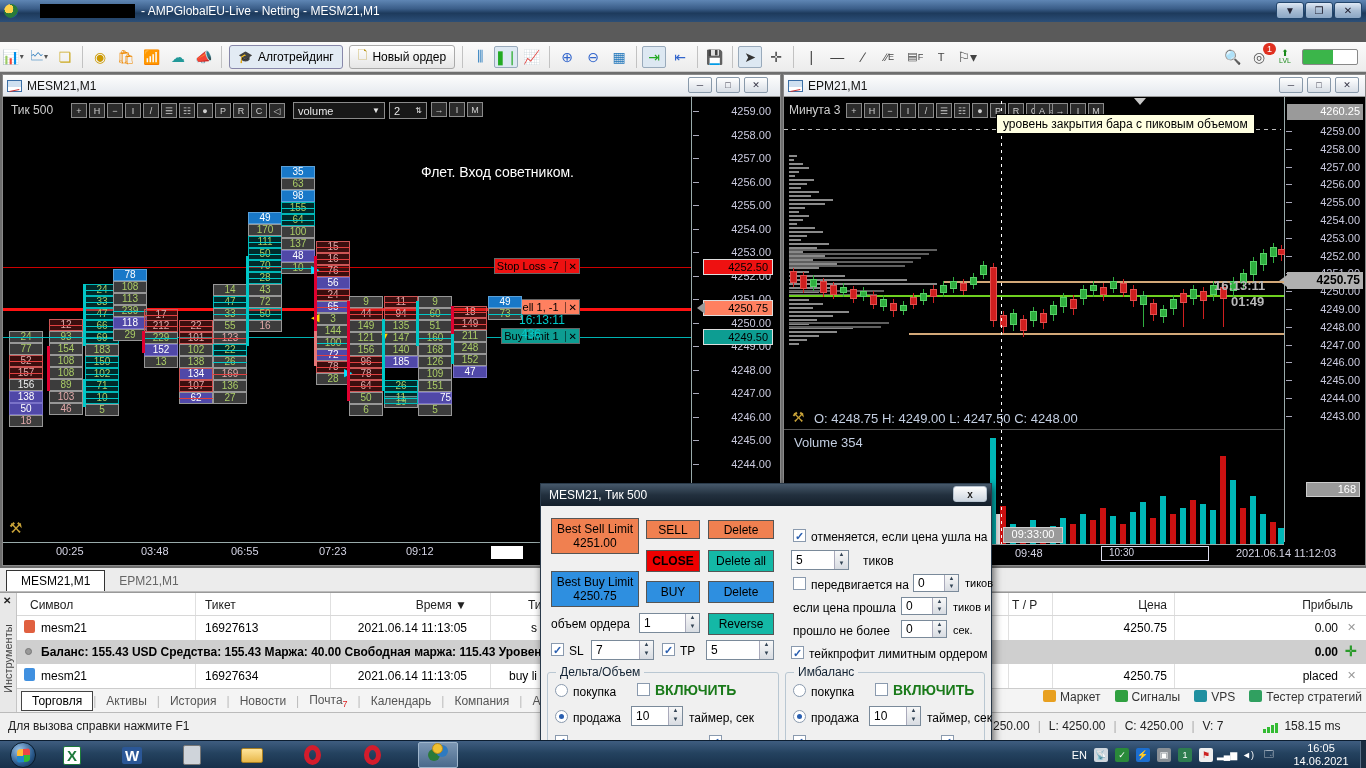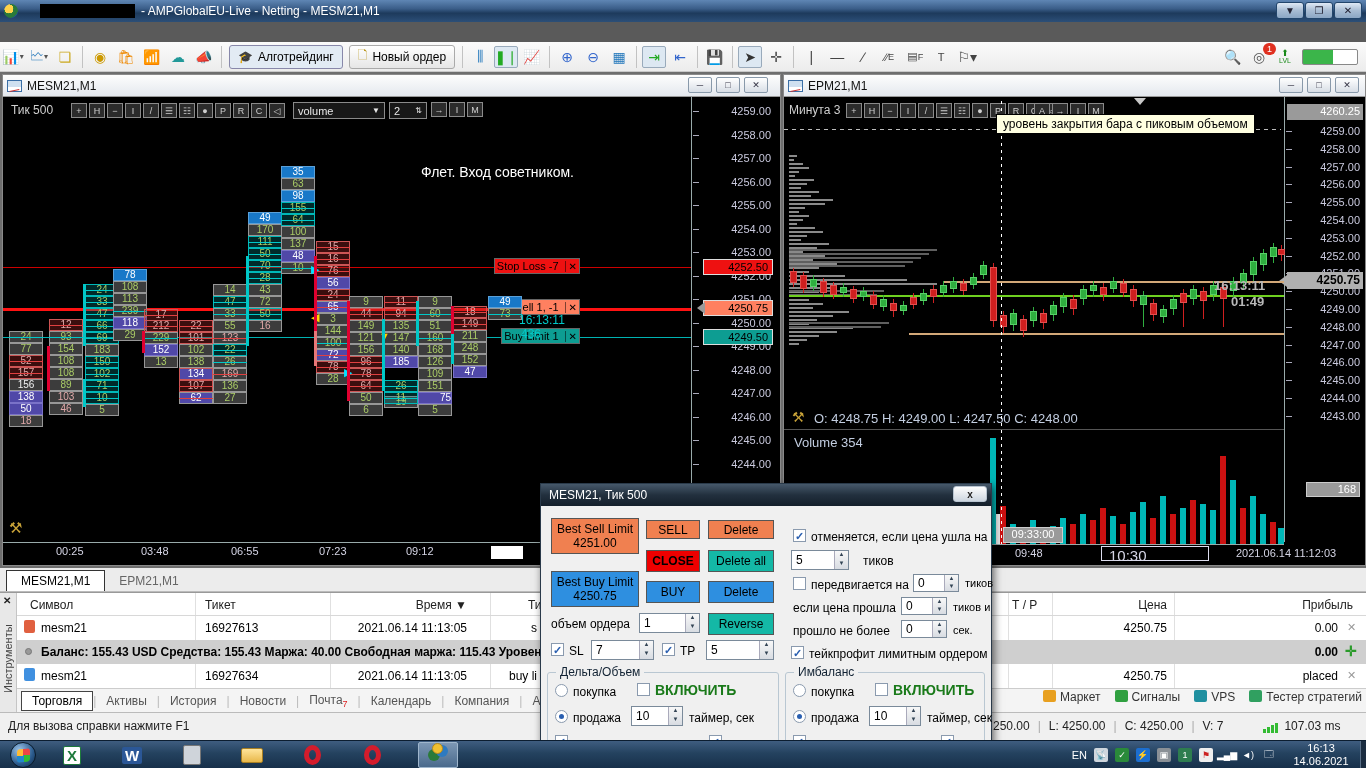--- a/index.html
+++ b/index.html
@@ -754,21 +754,21 @@
         <div style="position: absolute; left: 466px; top: 421px; width: 6px; height: 48px; background: rgb(0, 184, 184);"></div>
         <div style="position: absolute; left: 476px; top: 439px; width: 6px; height: 30px; background: rgb(0, 184, 184);"></div>
         <div style="position: absolute; left: 486px; top: 447px; width: 6px; height: 22px; background: rgb(204, 17, 17);"></div>
         <div style="position: absolute; left: 494px; top: 453px; width: 6px; height: 16px; background: rgb(0, 184, 184);"></div>
         <div style="position: absolute; left: 522px; top: 407px; width: 54px; height: 15px; background: rgb(154, 154, 154); color: rgb(255, 255, 255); font-size: 11px; text-align: right; padding: 0px 3px; border: 1px solid rgb(204, 204, 204);">168</div>
         <div class="abs dash-v" style="position: absolute; left: 217px; top: 26px; height: 443px;"></div>
         <div style="position: absolute; left: 0px; top: 469px; width: 500px; height: 1px; background: rgb(153, 170, 170);"></div>
         <div style="position: absolute; left: 219px; top: 452px; width: 60px; height: 16px; background: rgb(154, 154, 154); color: rgb(255, 255, 255); font-size: 11px; text-align: center; border: 1px solid rgb(204, 204, 204);">09:33:00</div>
         <div style="position: absolute; left: 231px; top: 472px; color: rgb(213, 213, 229); font-size: 11px;">09:48</div>
         <div style="position: absolute; left: 317px; top: 471px; width: 108px; height: 15px; border: 1px solid rgb(221, 221, 238);"></div>
-        <div style="position: absolute; left: 325px; top: 472px; color: rgb(213, 213, 229); font-size: 15px;">10:30</div>
+        <div style="position: absolute; left: 325px; top: 472px; color: rgb(213, 213, 229); font-size: 10px;">10:30</div>
         <div style="position: absolute; left: 452px; top: 472px; color: rgb(213, 213, 229); font-size: 11px;">2021.06.14 11:12:03</div>
         <div class="abs tooltip" style="position: absolute; left: 212px; top: 39px;">уровень закрытия бара с пиковым объемом</div>
       </div>
   </div>
 
   <div class="abs" id="dialog">
     <div class="dlg-title">
       <span>MESM21, Тик  500</span>
     </div>
     <div class="dlg-x">x</div>
@@ -1005,21 +1005,21 @@
         <span class="sb-sep">|</span>
       <span>C: 4250.00</span>
         <span class="sb-sep">|</span>
       <span>V: 7</span>
       <span style="display:inline-flex;align-items:flex-end;gap:1px;margin:0 6px 0 40px">
         <i style="width:3px;height:4px;background:#3b3"></i>
           <i style="width:3px;height:6px;background:#3b3"></i>
           <i style="width:3px;height:8px;background:#3b3"></i>
           <i style="width:3px;height:10px;background:#3b3"></i>
       </span>
-      <span>107.03 ms</span>
+      <span>158.15 ms</span>
     </span>
   </div>
 
   <div class="abs" id="taskbar">
     <div class="orb">
         <div class="orb-flag"></div>
       </div>
     <div class="tb-app" style="left:52px">
         <span style="color:#1e7a3c;background:#fff;padding:0 3px;border:1px solid #1e7a3c;border-radius:2px">X</span>
       </div>
@@ -1051,18 +1051,18 @@
       <span class="tray-ico" style="background:#2a8a3a">✓</span>
       <span class="tray-ico" style="background:#1c6ecf">⚡</span>
       <span class="tray-ico" style="background:#8a9096">▣</span>
       <span class="tray-ico" style="background:#2e7d4f">1</span>
       <span class="tray-ico" style="background:#eee;color:#c22">⚑</span>
       <span class="tray-ico" style="background:transparent">▂▄▆</span>
       <span class="tray-ico" style="background:transparent">◄)</span>
       <span class="tray-ico" style="background:transparent">🗔</span>
     </div>
     <div class="clock">
-      <div>16:13</div>
+      <div>16:05</div>
       <div>14.06.2021</div>
     </div>
     <div class="abs" style="right:0;top:0;width:6px;height:28px;background:#1a2c40;border-left:1px solid #5a7088"></div>
   </div>
 </div>
 
 </body></html>

